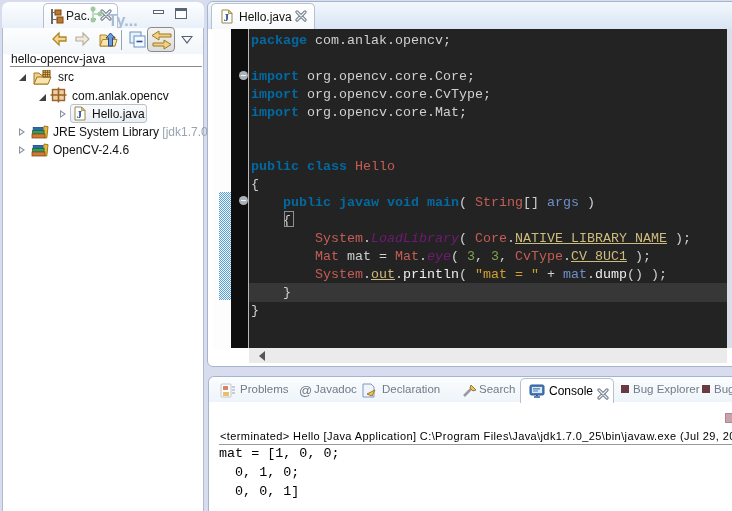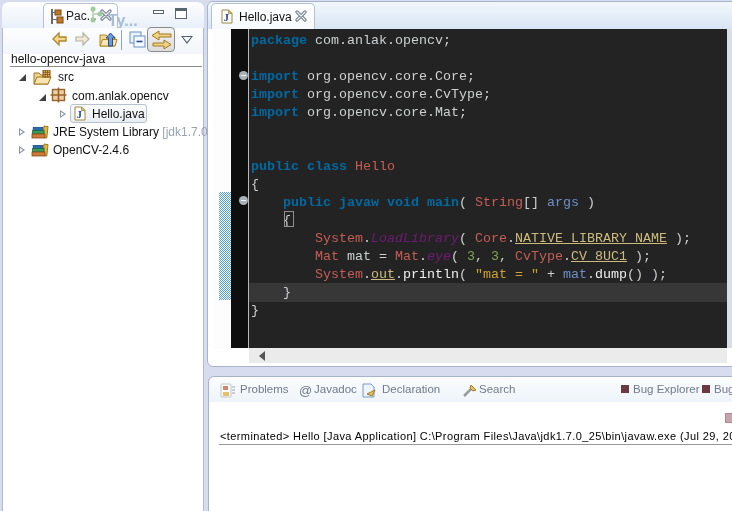--- a/index.html
+++ b/index.html
@@ -248,20 +248,37 @@
   <svg class="abs" style="left:153px;top:6px" width="16" height="15" viewBox="0 0 16 15">
     <path d="M1 1 L9 1 L12 4 L12 14 L1 14 Z" fill="#eef4fb" stroke="#7a9ac0"></path>
     <path d="M5 11 L13 7 L10 13 Z" fill="#e8c36a" stroke="#a07820"></path>
   </svg>
   <div class="btab" style="left:173px">Declaration</div>
   <svg class="abs" style="left:253px;top:6px" width="16" height="15" viewBox="0 0 16 15">
     <path d="M2 13 L10 5" stroke="#9a9a9a" stroke-width="2.5"></path>
     <path d="M9 2 L14 7 L11 8 L8 5 Z" fill="#e8c36a" stroke="#a07820"></path>
   </svg>
   <div class="btab" style="left:270px">Search</div>
+  <div id="ctab">
+    <svg style="position:absolute;left:8px;top:5px" width="16" height="14" viewBox="0 0 16 14">
+      <rect x="1" y="1" width="14" height="10" rx="1.5" fill="#4a7ab8" stroke="#2a5a98"></rect>
+      <rect x="3" y="3" width="10" height="6" fill="#dce8f4"></rect>
+      <path d="M4 4.8 L11 4.8 M4 7 L9 7" stroke="#4a7ab8" stroke-width="1.2"></path>
+      <path d="M8 11 L8 12" stroke="#2a5a98" stroke-width="2"></path>
+      <path d="M5 13 L11 13" stroke="#2a5a98" stroke-width="1.5"></path>
+    </svg>
+    <span class="txt">Console</span>
+    <span style="position:absolute;left:76px;top:6px"><svg width="12" height="12" viewBox="0 0 12 12" style="vertical-align:-1px">
+          <path d="M2 2 L10 10 M10 2 L2 10" stroke="#75808c" stroke-width="3.2" stroke-linecap="round"></path>
+          <path d="M2 2 L10 10 M10 2 L2 10" stroke="#eef2f6" stroke-width="1.1" stroke-linecap="round"></path>
+        </svg></span>
+  </div>
   <div class="btab" style="left:412px;top:8px;width:8px;height:8px;background:#6a3a42"></div>
   <div class="btab" style="left:424px">Bug Explorer</div>
   <div class="btab" style="left:493px;top:8px;width:8px;height:8px;background:#6a3a42"></div>
   <div class="btab" style="left:505px">Bug</div>
   <div class="abs" id="pinksq"></div>
   <div class="abs" id="term">&lt;terminated&gt; Hello [Java Application] C:\Program Files\Java\jdk1.7.0_25\bin\javaw.exe (Jul 29, 20</div>
   <div class="abs" id="termline"></div>
+  <pre class="abs" id="cout">mat = [1, 0, 0;
+  0, 1, 0;
+  0, 0, 1]</pre>
 </div>
 
 </body></html>

